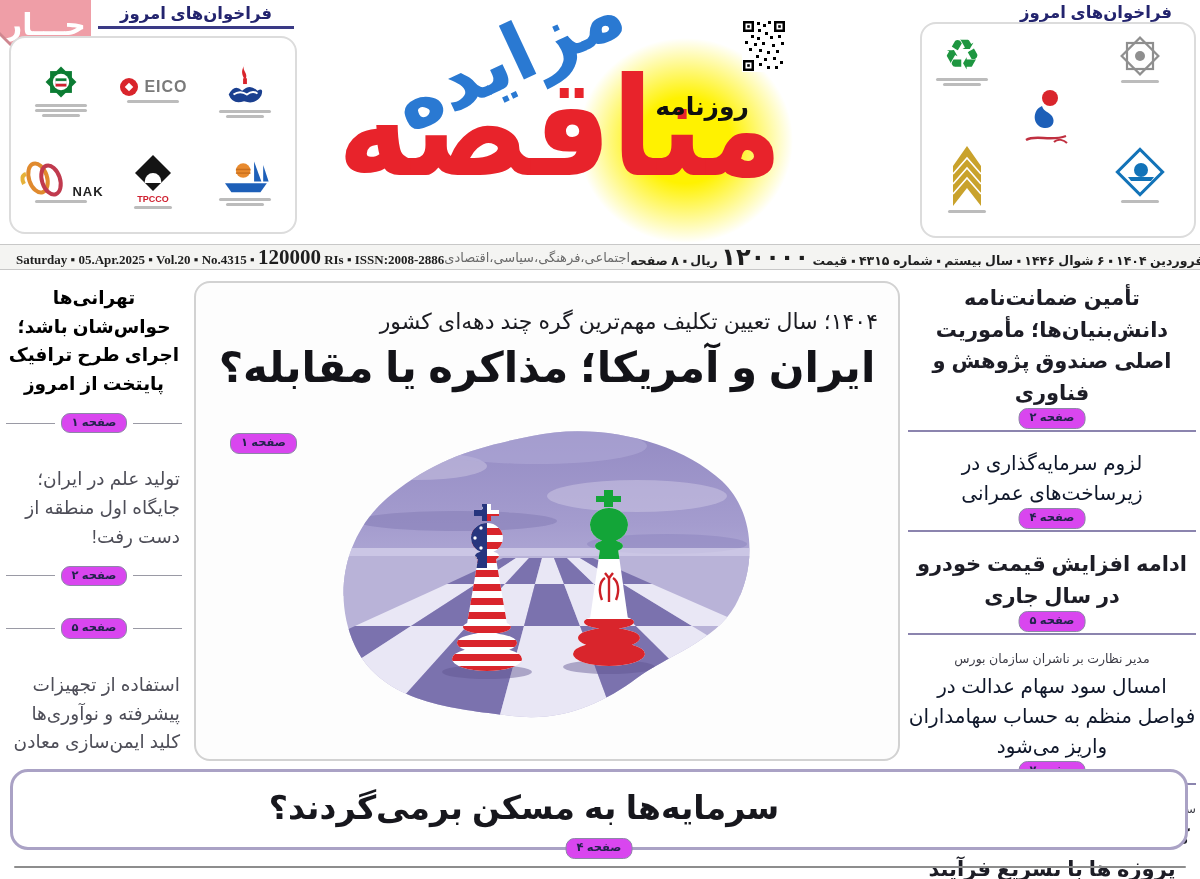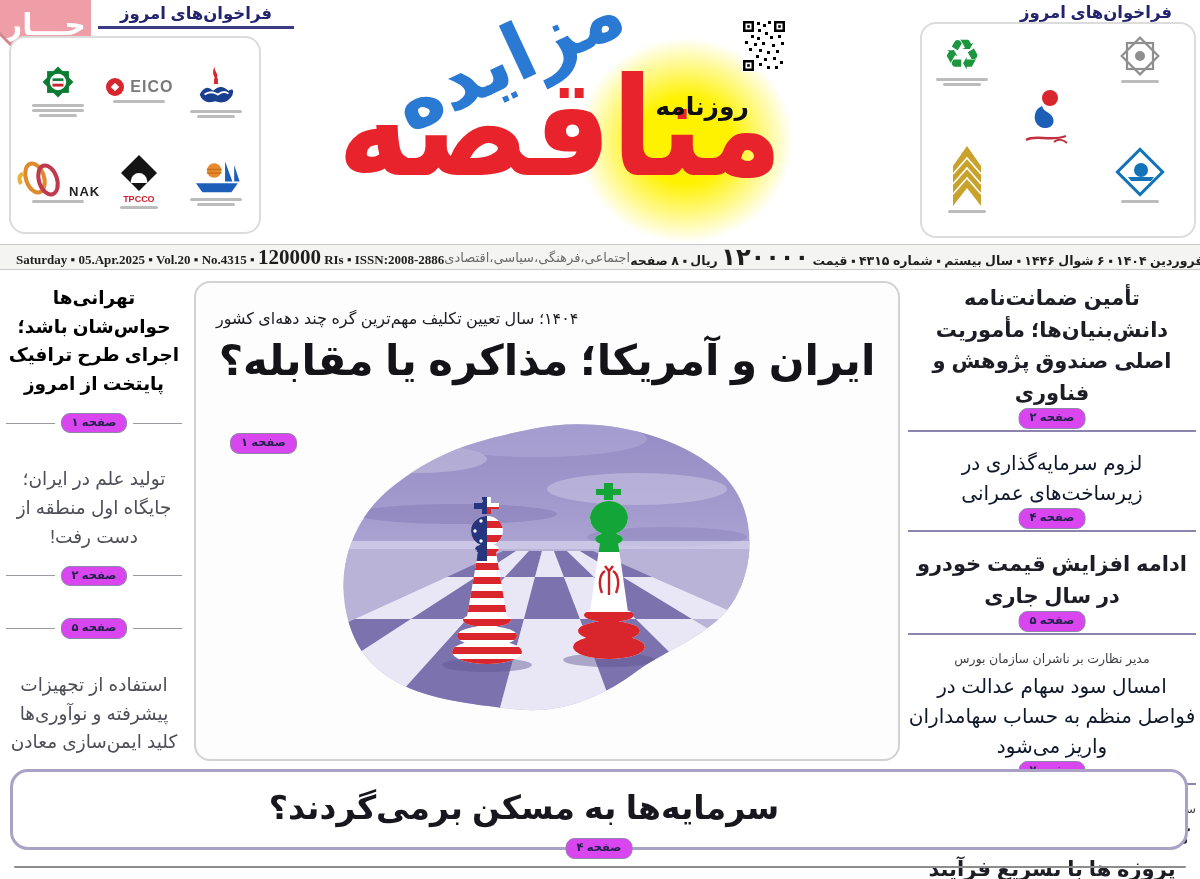--- a/index.html
+++ b/index.html
@@ -12,21 +12,21 @@
   #jaaar{left:0;top:7;width:91px;height:49px;background:#ef9ea7;display:flex;align-items:center;justify-content:center;
          color:#fff;font-weight:900;font-size:30px;letter-spacing:-2px;}
   #jaaar .fold{position:absolute;left:0;bottom:0;width:0;height:0;border-bottom:13px solid #fff;border-right:13px solid transparent;}
   #jaaar .fold-shadow{position:absolute;left:0;bottom:0;width:0;height:0;border-bottom:17px solid #cf8790;border-right:17px solid transparent;}
   .call-header{font-size:16.5px;font-weight:800;color:#23246e;text-align:center;padding-bottom:3px;border-bottom:3px solid #3a3a85;}
   #call-header-left{left:98px;top:4px;width:196px;}
   #call-header-right{left:1003px;top:3px;width:186px;}
 
   
   .logo-box{border:2px solid #dcdcdc;border-radius:16px;background:#fff;}
-  #logo-box-left{left:9px;top:36px;width:252px;height:198px;display:grid;grid-template-columns:1fr 1fr 1fr;grid-template-rows:1fr 1fr;
+  #logo-box-left{left:9px;top:36px;width:288px;height:198px;display:grid;grid-template-columns:1fr 1fr 1fr;grid-template-rows:1fr 1fr;
                  align-items:center;justify-items:center;padding:6px 4px;box-sizing:border-box;}
   #logo-box-right{left:920px;top:22px;width:272px;height:212px;}
   .logo-cell{display:flex;flex-direction:column;align-items:center;gap:2px;}
   .cap{width:52px;height:3px;background:#bcbcbc;border-radius:2px;}
   .cap.s{width:38px;}
   .logo-latin{font-weight:800;color:#7a7a7a;font-size:16px;letter-spacing:1px;line-height:1;}
   .logo-latin.small{font-size:9px;color:#cf2030;letter-spacing:0;}
   .logo-latin.nak{font-size:13px;color:#222;}
   .recycle-glyph{font-size:42px;line-height:1;color:#1e9640;font-family:"DejaVu Sans",sans-serif;}
 
@@ -50,28 +50,28 @@
   .dl-fa b{font-size:24px;font-weight:900;}
 
   
   .badge{display:inline-block;border:1.4px solid #8d86a8;border-radius:9px;background:#d946ef;
          padding:2px 10px 3px;font-size:11.5px;font-weight:700;color:#23234d;white-space:nowrap;line-height:1.2;}
 
   
   #left-col{left:0;top:284px;width:188px;}
   .lc-head{font-size:18.5px;line-height:1.55;text-align:center;padding:0 8px;margin:0 0 14px;}
   .lc-head.bold{font-weight:700;color:#000000;}
-  .lc-head.light{font-weight:400;color:#4e4e58;}
+  .lc-head.light{font-weight:400;color:#4e4e58;text-align:right;}
   .lc-sep{display:flex;align-items:center;margin:0 6px 32px;}
   .lc-sep .line{flex:1;height:1px;background:#9a9aa5;}
   .lc-sep .badge{margin:0 6px;}
 
   
   #main-card{left:194px;top:281px;width:706px;height:480px;border:2px solid #d2d2d2;border-radius:16px;background:#fdfdfd;box-sizing:border-box;}
-  #main-kicker{margin:26px 20px 8px;text-align:left;font-size:16px;color:#1c1c22;}
+  #main-kicker{margin:26px 20px 8px;text-align:right;font-size:22px;color:#1c1c22;}
   #main-headline{margin:4px 10px 0;text-align:center;font-size:42px;font-weight:900;color:#131318;letter-spacing:-1px;white-space:nowrap;}
   #main-page-badge{position:absolute;left:34px;top:150px;}
   #chess{display:block;margin:34px auto 0;}
 
   
   #right-col{left:908px;top:282px;width:288px;}
   .rc-kicker{text-align:center;font-size:12.5px;color:#3c3c46;margin:0 0 5px;}
   .rc-head{text-align:center;line-height:1.5;margin:0 0 8px;}
   .rc-head.bold{font-size:21px;font-weight:800;color:#1d1d26;}
   .rc-head.light{font-size:20px;font-weight:400;color:#0f172a;}

